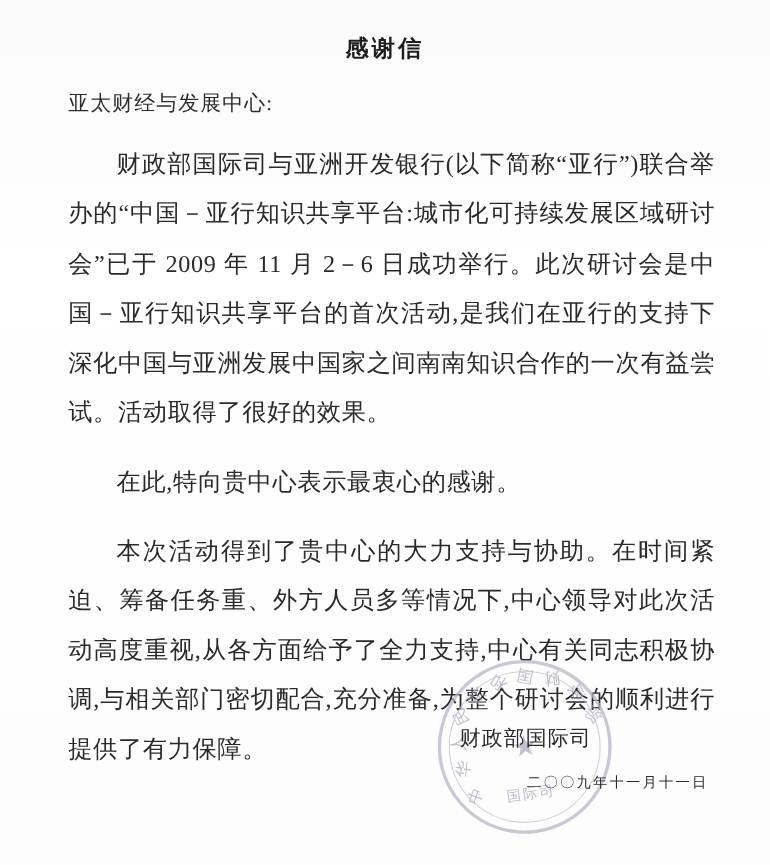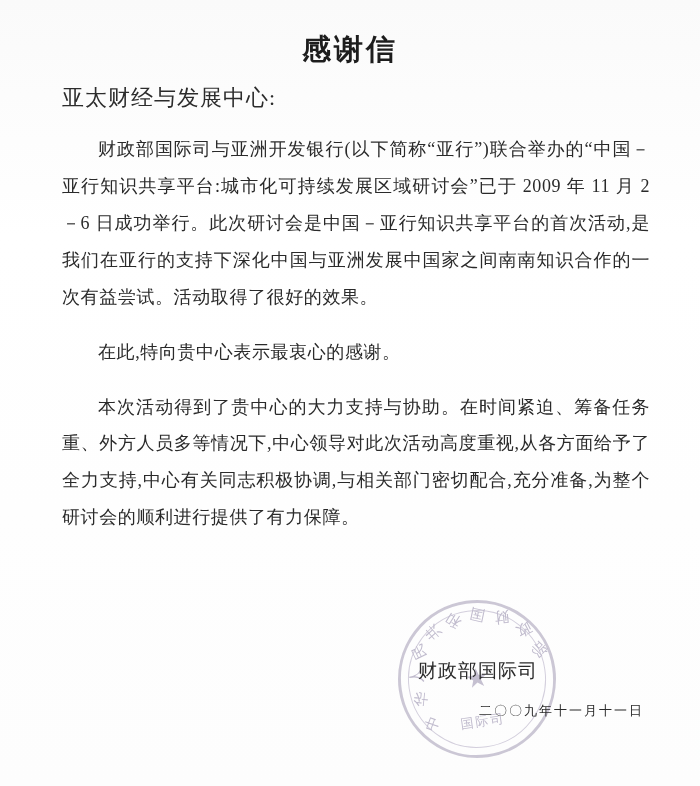--- a/index.html
+++ b/index.html
@@ -18,43 +18,43 @@
   .page {
     position: absolute;
     inset: 0;
     background: #fefefe;
     
     background-image:
       linear-gradient(180deg, rgba(250,250,250,1) 0%, rgba(255,255,255,1) 30%, rgba(253,253,253,1) 100%);
   }
   .doc-title {
     text-align: center;
-    font-size: 29px;
+    font-size: 21px;
     font-weight: bold;
     letter-spacing: 3px;
     color: #1d1d1d;
     margin: 0;
     padding-top: 30px;
     font-family: "DejaVu Sans", "Liberation Sans", sans-serif;
   }
   .body-block {
     position: absolute;
     left: 62px;
     right: 50px;
     top: 80px;
   }
   .salutation {
-    font-size: 22px;
+    font-size: 19px;
     letter-spacing: 1px;
     color: #2c2c2c;
     margin: 0 0 16px 0;
     line-height: 1.6;
   }
   .para {
-    font-size: 18px;
+    font-size: 22px;
     line-height: 2.05;
     letter-spacing: 0.6px;
     text-indent: 2em;
     margin: 0 0 2px 0;
     color: #2a2a2a;
     text-align: justify;
     text-justify: inter-ideograph;
   }
   .para.p2 { margin-top: 18px; }
   .para.p3 { margin-top: 18px; }

